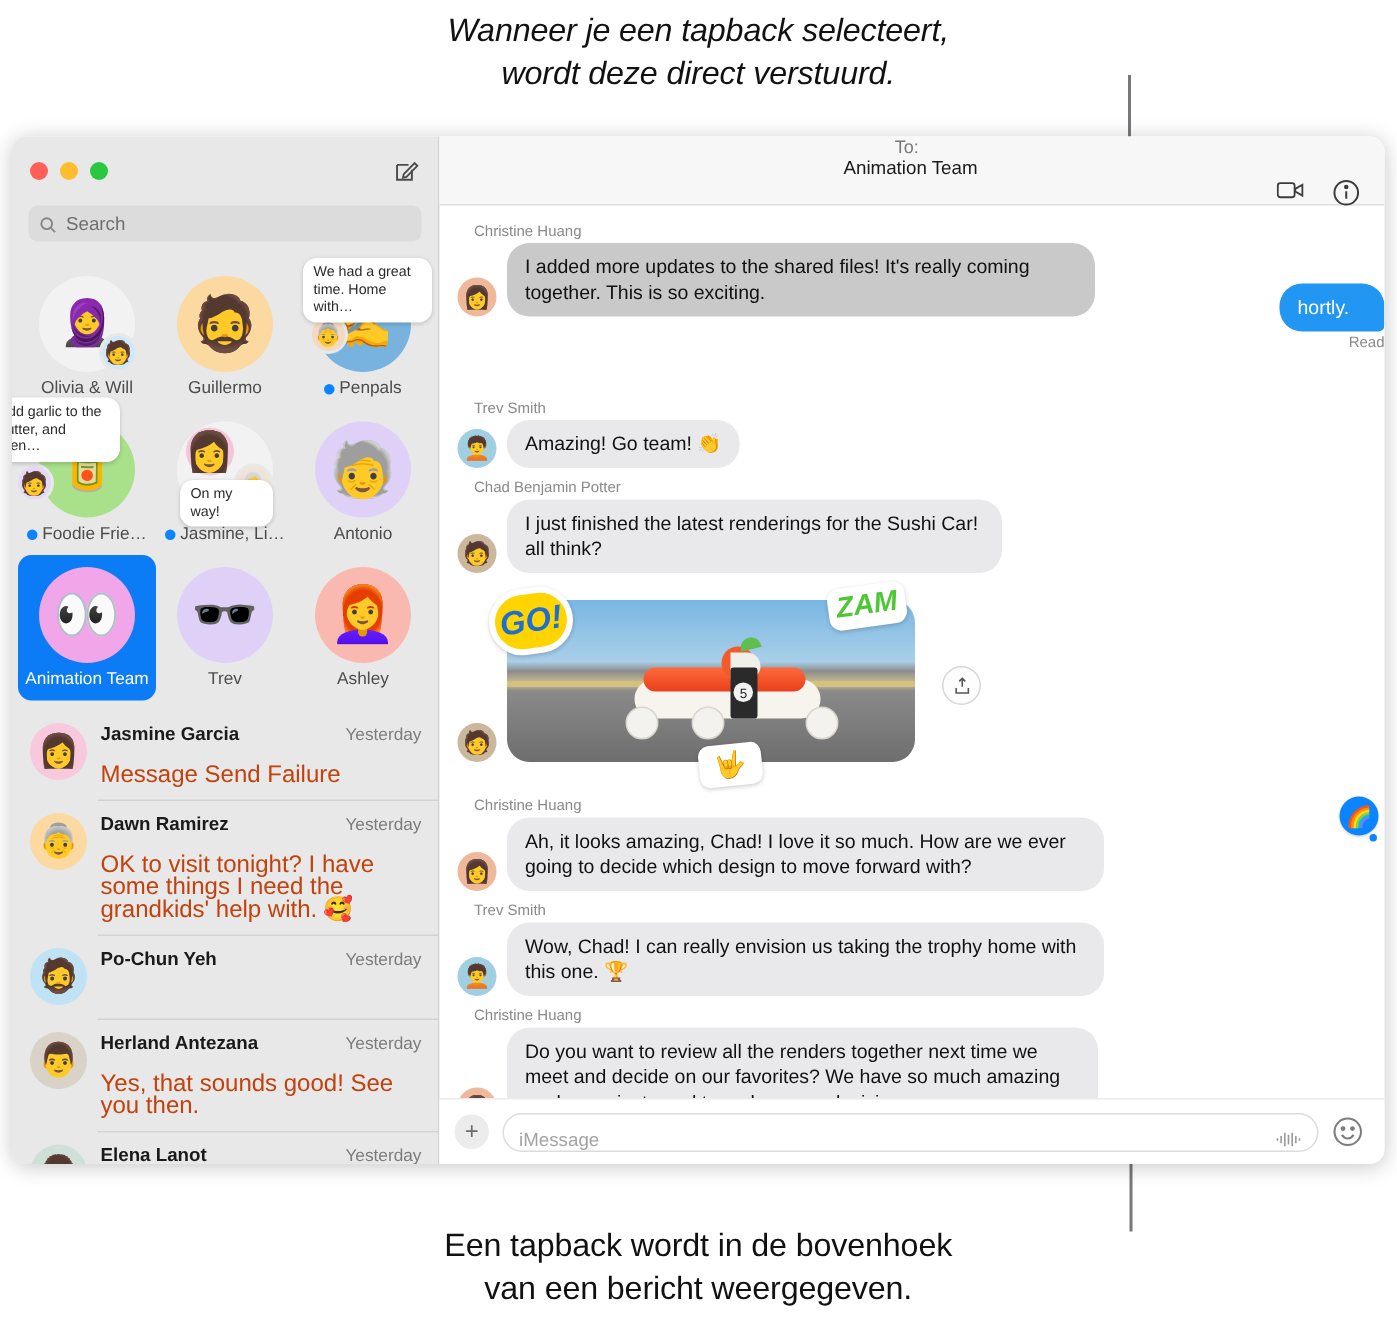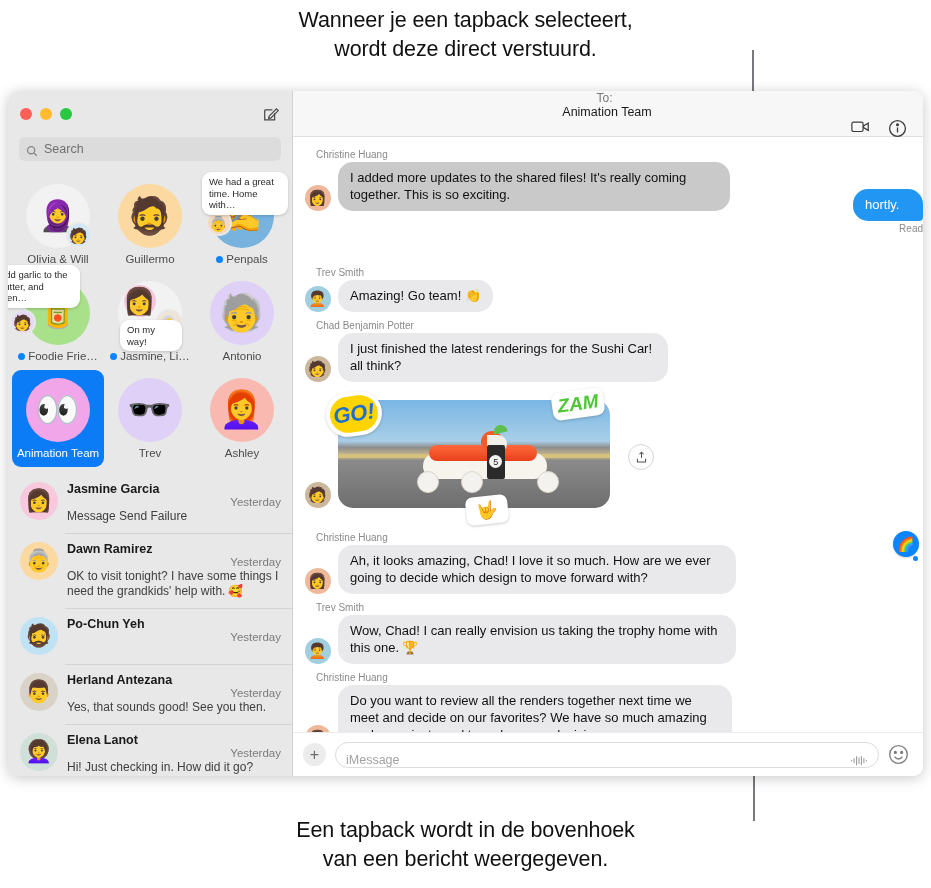--- a/index.html
+++ b/index.html
@@ -14,21 +14,21 @@
   
   .caption {
     position: absolute;
     width: 931px;
     text-align: center;
     font-size: 21.5px;
     line-height: 29px;
     color: #111111;
     letter-spacing: -0.1px;
   }
-  .caption-top { top: 6px; left: 0; }
+  .caption-top { top: 6px; left: 0; font-style: italic; }
   .caption-bottom { top: 816px; left: 0; }
   .caption .line { display: block; }
 
   
   .leader { position: absolute; background: #78787c; }
   .leader-top-v { left: 752px; top: 50px; width: 2px; height: 137px; }
   .leader-bot-h { left: 739px; top: 549px; width: 16px; height: 2px; }
   .leader-bot-v { left: 753px; top: 549px; width: 2px; height: 272px; }
 
   
@@ -153,26 +153,26 @@
     height: 1px; background: #d3d3d3;
   }
   .conv-avatar {
     width: 38px; height: 38px; border-radius: 50%;
     flex-shrink: 0;
     display: flex; align-items: center; justify-content: center;
     font-size: 22px; line-height: 1;
     overflow: hidden;
   }
   .conv-body { flex: 1; min-width: 0; }
-  .conv-head { display: flex; align-items: baseline; flex-direction: column; }
+  .conv-head { display: flex; align-items: baseline; }
   .conv-name { font-size: 12.5px; font-weight: bold; color: #1a1a1a; }
   .conv-time { margin-left: auto; font-size: 11.5px; color: #7c7c7c; }
   .conv-snippet {
-    font-size: 12px; line-height: 15px; color: #404040;
-    margin-top: 1px;
+    font-size: 16px; line-height: 15px; color: #c2410c;
+    margin-top: 13px;
   }
 
   
   .main {
     flex: 1; height: 100%;
     display: flex; flex-direction: column;
     background: #ffffff;
     position: relative;
   }
   .thread-header {

